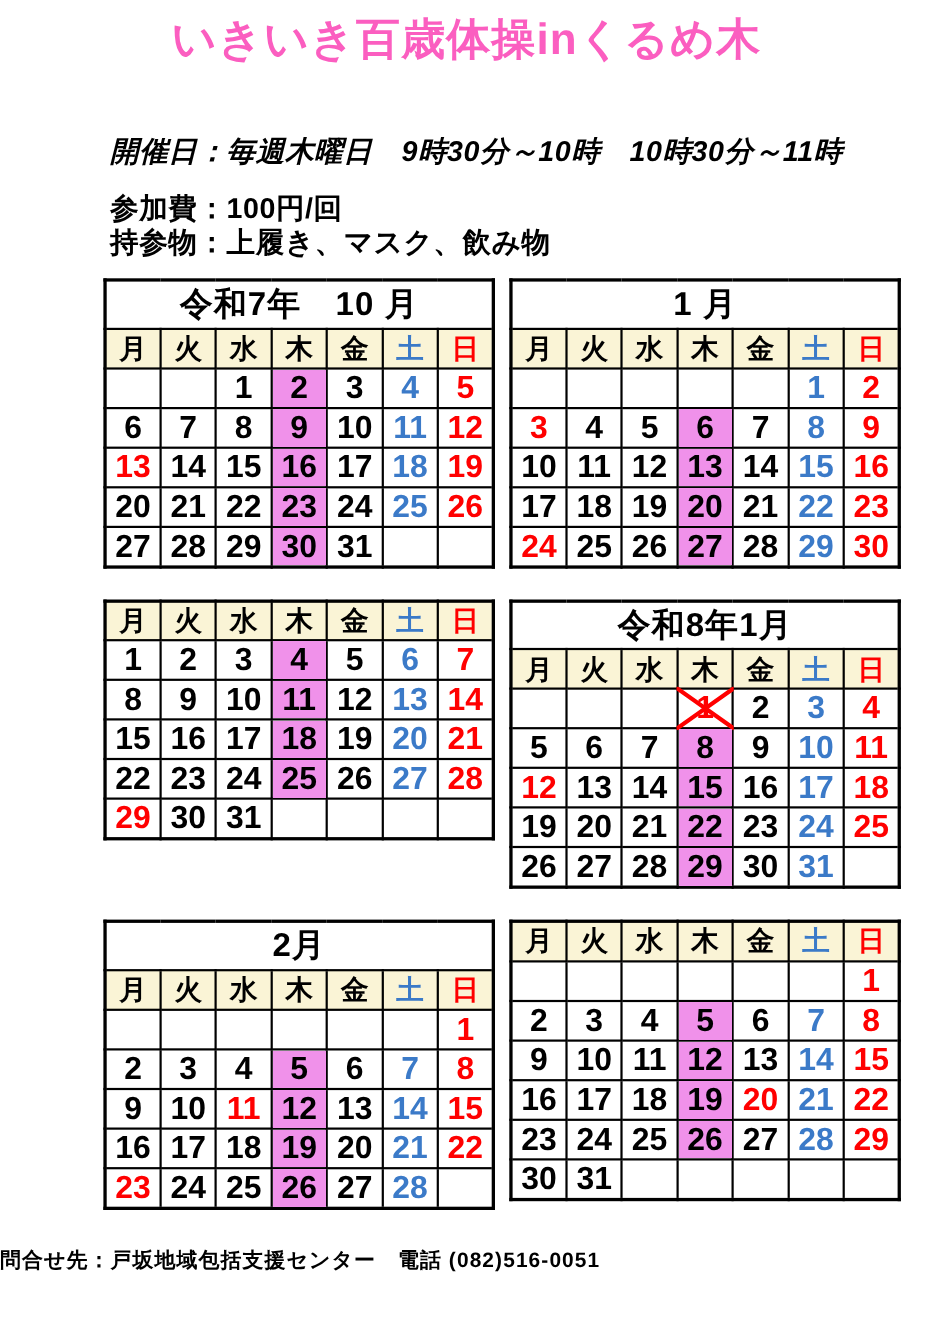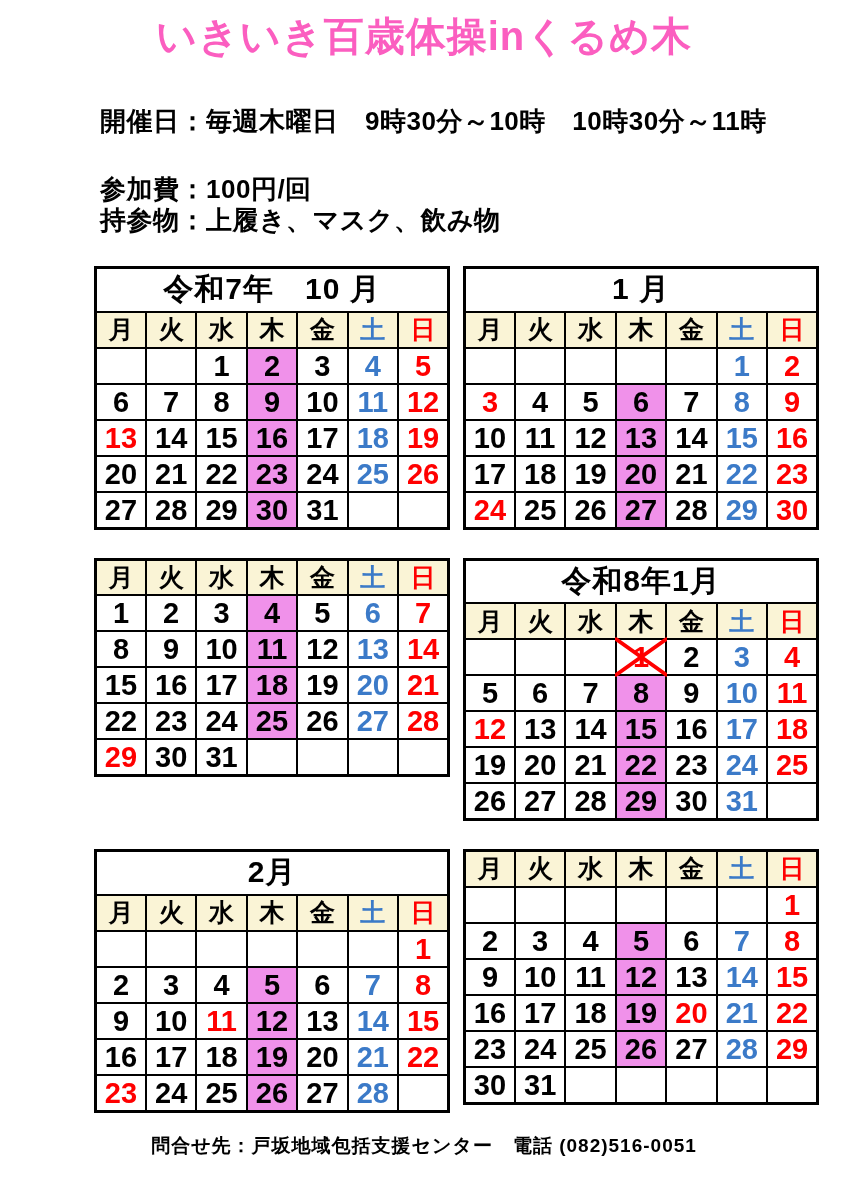--- a/index.html
+++ b/index.html
@@ -18,25 +18,25 @@
   }
   .page-title{
     position:absolute;top:14px;left:0;width:100%;margin:0;
     text-align:center;font-size:40px;font-weight:bold;line-height:1.1;
     color:var(--title-pink);letter-spacing:1px;white-space:nowrap;
   }
   .info-line{
     position:absolute;left:100px;margin:0;
     font-size:26px;font-weight:bold;white-space:nowrap;letter-spacing:0.5px;
   }
-  .info-line.l1{top:104px;}
+  .info-line.l1{top:120px;font-style:italic;}
   .info-line.l2{top:172px;}
   .info-line.l3{top:203px;text-align:center;}
   #calendars{
-    position:absolute;left:68px;top:266px;
+    position:absolute;left:68px;top:253px;
     display:grid;grid-template-columns:356px 356px;
     column-gap:13px;row-gap:28px;align-items:start;padding-left:26px;
   }
   table.cal{
     border-collapse:collapse;table-layout:fixed;width:356px;
     background:#fff;border:3px solid var(--grid-black);
   }
   table.cal th,table.cal td{
     border:2px solid var(--grid-black);text-align:center;padding:0;overflow:visible;
   }
@@ -51,21 +51,21 @@
   }
   .blue{color:var(--saturday-blue);}
   .red{color:var(--sunday-red);}
   td.hl{background:var(--highlight-pink);}
   svg.cross{
     position:absolute;left:-2px;top:-3px;width:calc(100% + 4px);height:calc(100% + 6px);
     pointer-events:none;
   }
   .footer-line{
     position:absolute;top:1133px;left:0;width:100%;margin:0;
-    text-align:center;font-size:19px;font-weight:bold;letter-spacing:1px;white-space:nowrap;
+    text-align:left;font-size:19px;font-weight:bold;letter-spacing:1px;white-space:nowrap;
   }
 </style>
 </head>
 <body>
 
 <h1 class="page-title">いきいき百歳体操inくるめ木</h1>
 
 <p class="info-line l1">開催日：毎週木曜日　9時30分～10時　10時30分～11時</p>
 <p class="info-line l2">参加費：100円/回</p>
 <p class="info-line l3">持参物：上履き、マスク、飲み物</p>

